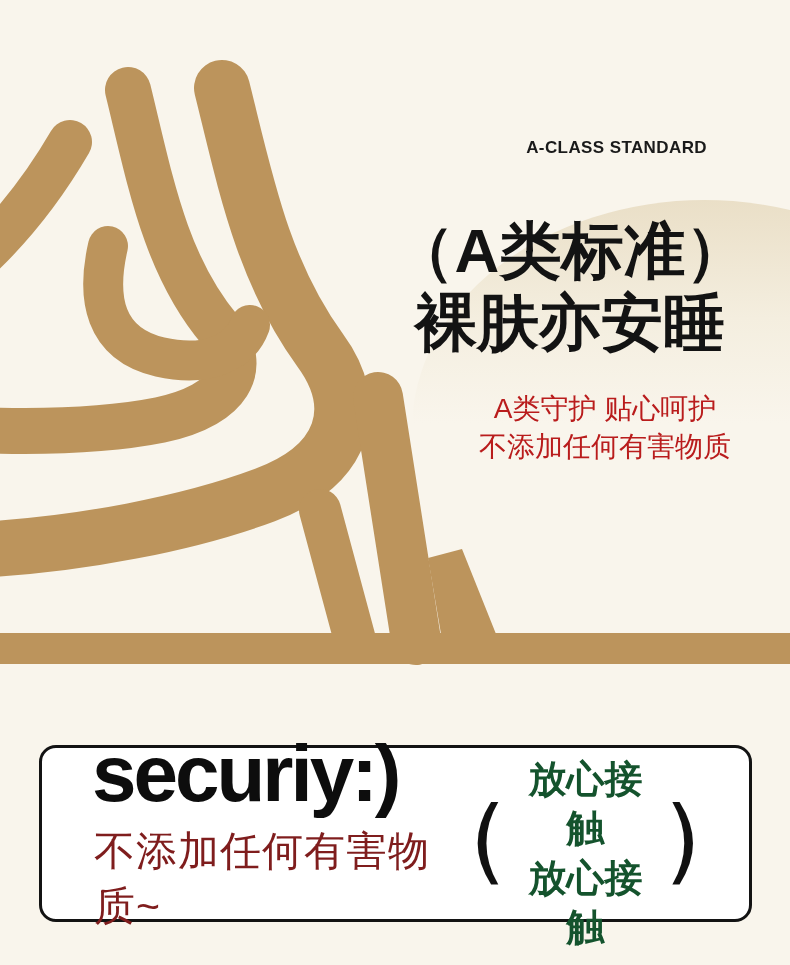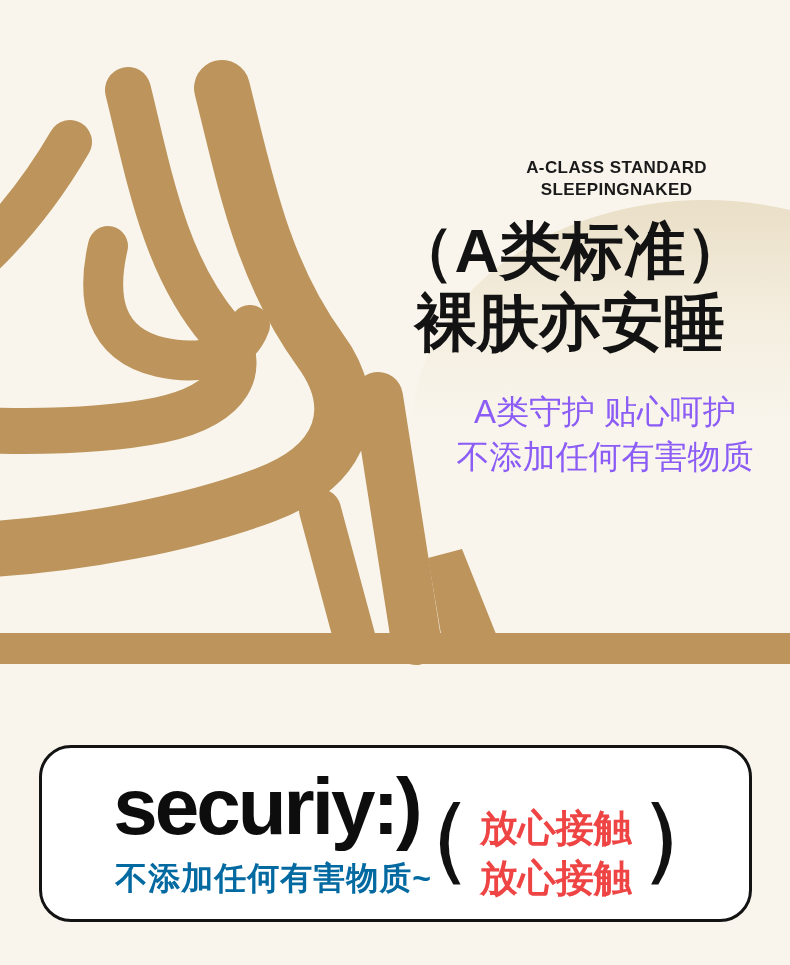--- a/index.html
+++ b/index.html
@@ -16,62 +16,62 @@
   .dome {
     position:absolute; left:412px; top:200px; width:585px; height:310px;
     border-radius:300px 300px 0 0 / 235px 235px 0 0;
     background:linear-gradient(180deg,#EADFC7 0%,#F4EEDF 38%,rgba(249,245,236,0) 72%);
   }
 
   .logo { position:absolute; left:0; top:0; }
 
   .tagline {
     position:absolute; top:137px; right:83px;
-    text-align:center; font-weight:bold; font-size:17px;
-    line-height:1.32; letter-spacing:0.4px; color:#1a1a1a;margin-top:20px;
+    text-align:right; font-weight:bold; font-size:17px;
+    line-height:1.32; letter-spacing:0.4px; color:#1a1a1a;
   }
 
   .title {
     position:absolute; left:345px; top:215px; width:450px;
     text-align:center; font-weight:900; font-size:62px;
     line-height:1.16; color:#131313;
   }
 
   .subtitle {
     position:absolute; left:425px; top:390px; width:360px;
-    text-align:center; font-size:33px; font-weight:500;
-    line-height:1.36; color:#8b5cf6;
+    text-align:center; font-size:28px; font-weight:500;
+    line-height:1.36; color:#b91c1c;
   }
 
   .card {
     position:absolute; left:39px; top:745px; width:713px; height:177px;
-    background:#FFFFFF; border:3px solid #131313; border-radius:32px;
-    display:flex; align-items:center; justify-content:center;
+    background:#FFFFFF; border:3px solid #131313; border-radius:17px;
+    display:flex; align-items:center; justify-content:flex-end;
     padding:0 40px 0 50px;
   }
   .card-left { display:flex; flex-direction:column; }
   .headline {
     font-size:80px; font-weight:bold; letter-spacing:-3px;
     line-height:1; color:#0d0d0d; margin-bottom:10px;
   }
   .card-sub {
-    font-size:32px; color:#0369a1; letter-spacing:1px; font-weight:700;
+    font-size:41px; color:#7f1d1d; letter-spacing:1px; font-weight:400;
     padding-left:2px;
   }
   .note { display:flex; align-items:center; margin-right:8px; }
   .bracket {
     font-family:"DejaVu Sans",sans-serif;
     font-size:92px; font-weight:400; color:#111; line-height:1;
     transform:translateY(8px);
   }
   .bracket.left  { margin-right:12px; }
   .bracket.right { margin-left:12px; }
   .note-lines {
     text-align:center; font-size:38px; font-weight:bold;
-    line-height:1.3; color:#ef4444;margin-top:40px;
+    line-height:1.3; color:#14532d;margin-top:40px;
   }
 </style>
 </head>
 <body>
 
 <div class="dome"></div>
 
 <svg class="logo" width="790" height="668" viewBox="0 0 790 668" aria-hidden="true">
   <g fill="none" stroke="#BC945C" stroke-linecap="round">
     <path d="M70 142 C45 185 15 225 -25 262" stroke-width="44"></path>
@@ -80,21 +80,20 @@
     <path d="M108 246 C96 298 104 344 160 357 C208 368 240 352 250 325" stroke-width="40"></path>
     <path d="M320 510 L355 640" stroke-width="42"></path>
     <path d="M378 397 L416 640" stroke-width="50"></path>
   </g>
   <path fill="#BC945C" d="M428 558 L462 549 L496 634 L441 634 Z"></path>
   <rect fill="#BC945C" x="-5" y="633" width="800" height="31"></rect>
 </svg>
 
 <div class="tagline">
   <div>A-CLASS STANDARD</div>
-  <div>SLEEPINGNAKED</div>
 </div>
 
 <h1 class="title">
   <div>（A类标准）</div>
   <div>裸肤亦安睡</div>
 </h1>
 
 <p class="subtitle">
   <span>A类守护 贴心呵护</span><br>
   <span>不添加任何有害物质</span>

